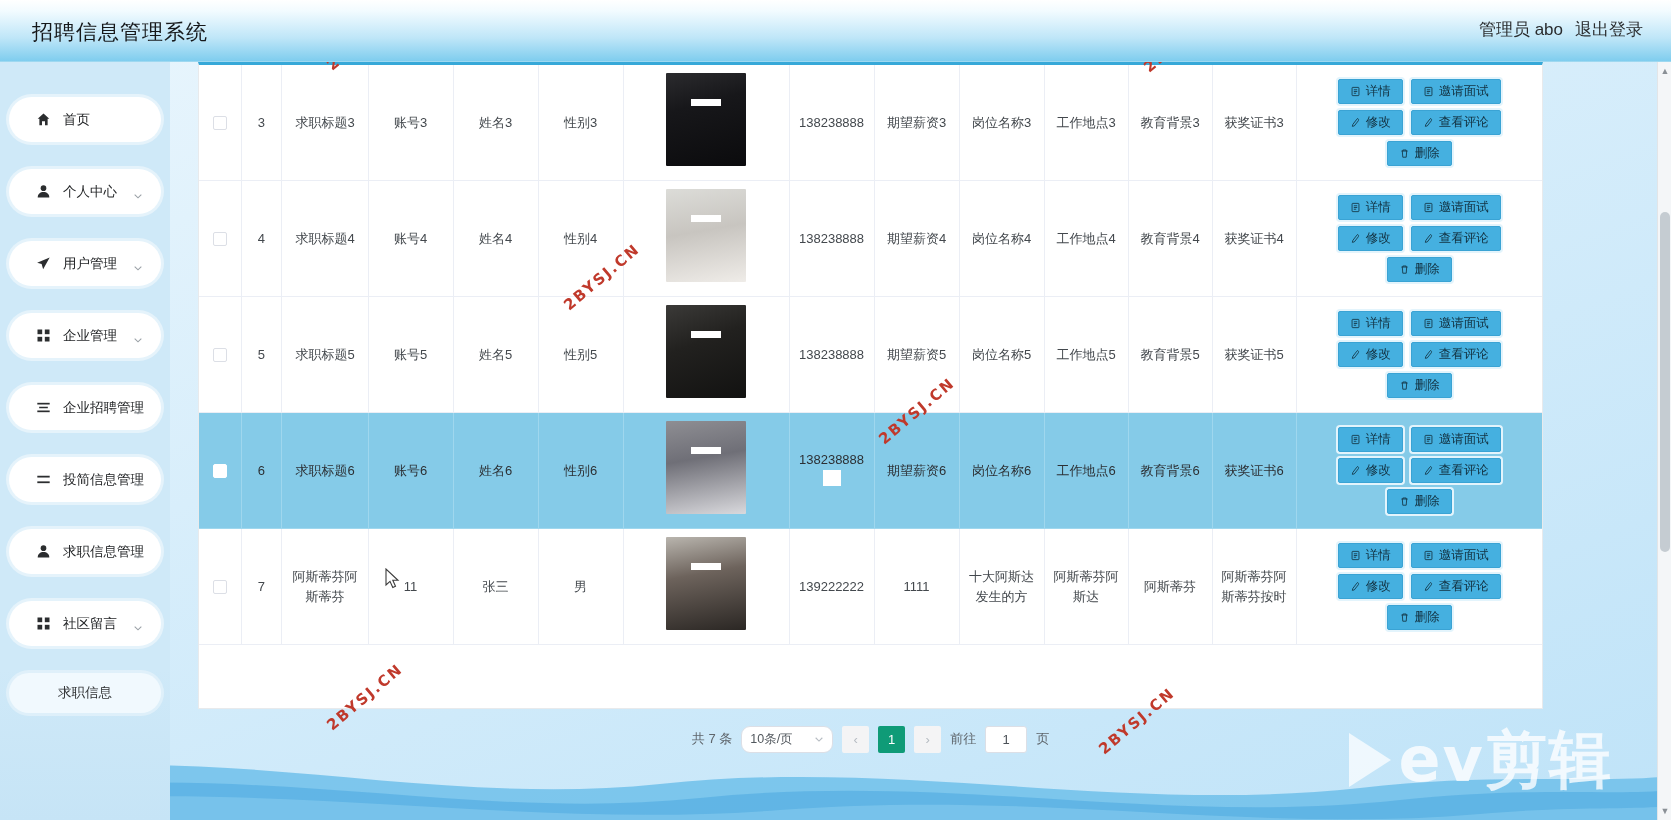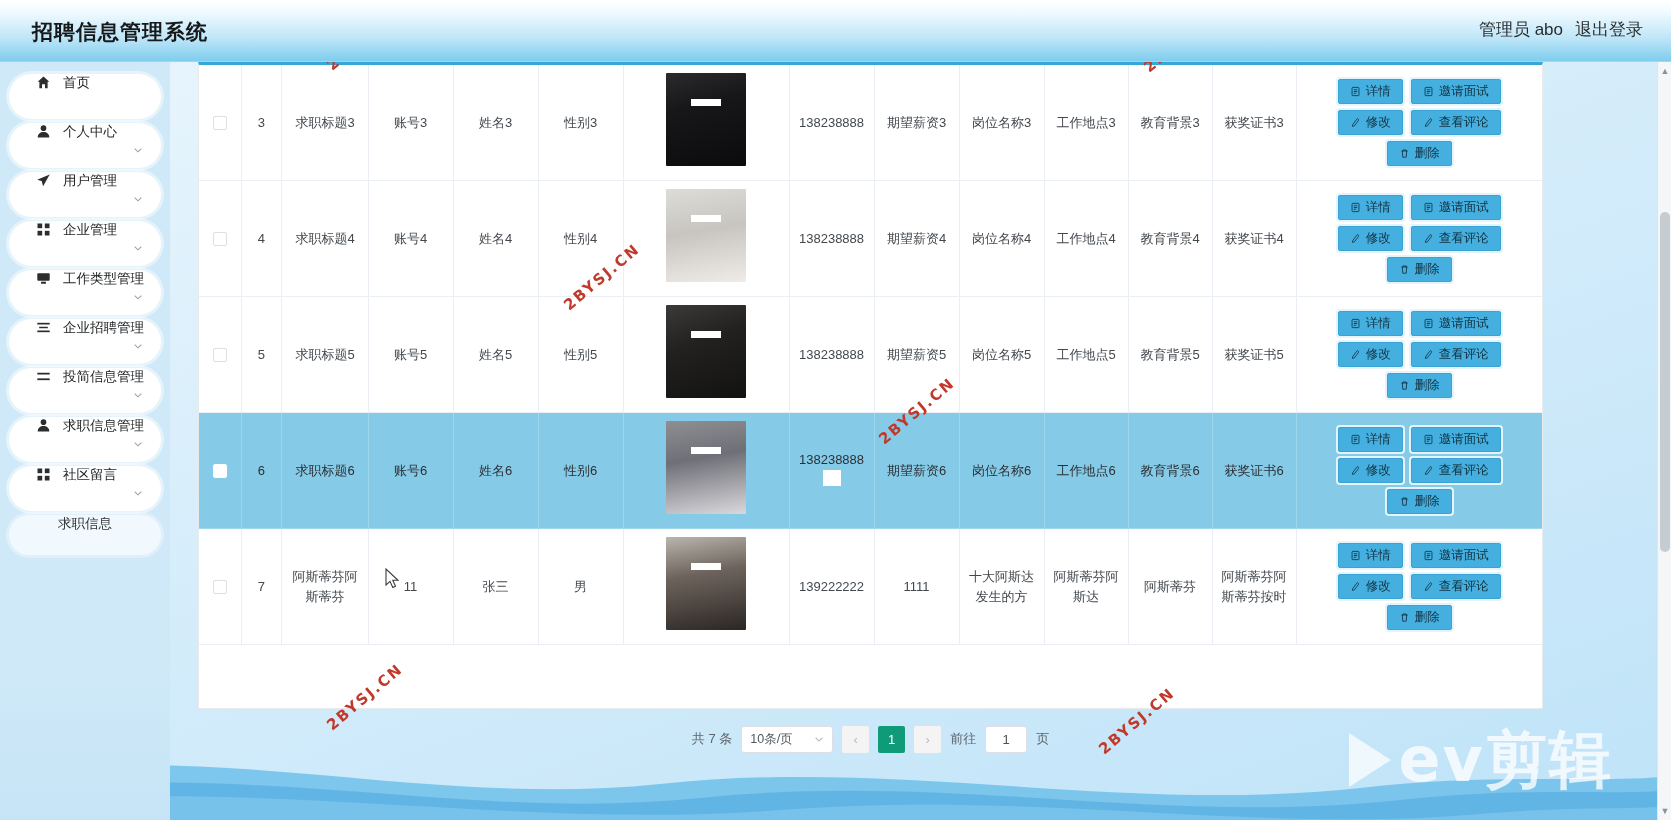--- a/index.html
+++ b/index.html
@@ -19,21 +19,21 @@
   
   .header {
     position: absolute; left: 0; top: 0;
     width: 1671px; height: 62px;
     background: linear-gradient(to bottom, #ffffff 0%, #f2fbff 18%, #bfe6f8 62%, #7fcdee 100%);
     border-bottom: 1px solid #9ed8f0;
     z-index: 30;
   }
   .header-title {
     position: absolute; left: 32px; top: 18px;
-    font-size: 21px; font-weight: bold; color: #16181a;
+    font-size: 21px; font-weight: normal; color: #16181a;
     letter-spacing: 1px;
   }
   .header-right {
     position: absolute; right: 28px; top: 18px;
     display: flex; align-items: center; gap: 12px;
     font-size: 17px; color: #2a2c2e;
   }
   .header-right span { cursor: pointer; }
 
   
@@ -41,24 +41,24 @@
     position: absolute; left: 0; top: 62px;
     width: 170px; height: 758px;
     background: linear-gradient(to bottom, #cfe9f8 0%, #cfe9f8 80%, #c6e4f6 100%);
     overflow: hidden;
     z-index: 20;
   }
   .menu { padding-top: 8px; }
   .menu-item {
     position: relative;
     height: 45px;
-    margin: 4px 9px;
+    margin: 27px 9px;
     background: #ffffff;
     border-radius: 24px;
-    display: flex; 
+    display: flex; align-items: center;
     padding-left: 26px;
     cursor: pointer;
     box-shadow: 0 0 0 3px rgba(255,255,255,0.45);
   }
   .menu-item .mi-icon {
     width: 17px; height: 17px; margin-right: 11px;
     display: inline-flex; align-items: center; justify-content: center;
     color: #2b2d2f; flex: 0 0 auto;
   }
   .menu-item .mi-icon svg { display: block; }
@@ -174,21 +174,21 @@
   .pager {
     position: absolute; left: 28px; top: 655px;
     width: 1345px; height: 44px;
     display: flex; align-items: center; justify-content: center;
     gap: 9px;
     font-size: 13px; color: #5a6066;
   }
   .pg-total { color: #5f666c; }
   .pg-size {
     width: 92px; height: 27px;
-    background: #fff; border: 1px solid #dcdfe6; border-radius: 3px;
+    background: #fff; border: 1px solid #dcdfe6; border-radius: 9px;
     display: flex; align-items: center; justify-content: space-between;
     padding: 0 8px; font-size: 12.5px; color: #52585e; cursor: pointer;
   }
   .pg-arrow {
     width: 27px; height: 27px; background: #f4f4f5;
     display: flex; align-items: center; justify-content: center;
     color: #b6bcc2; cursor: pointer; border-radius: 2px;
     font-size: 13px;
   }
   .pg-num {
@@ -314,32 +314,20 @@
         <div class="menu-item">
           <span class="mi-icon">
             <svg viewBox="0 0 16 16" width="15" height="15" fill="currentColor">
               <rect x="1.6" y="1.6" width="5" height="5"></rect>
               <rect x="9.4" y="1.6" width="5" height="5"></rect>
               <rect x="1.6" y="9.4" width="5" height="5"></rect>
               <rect x="9.4" y="9.4" width="5" height="5"></rect>
             </svg>
           </span>
           <span class="mi-label">企业管理</span>
-          <span class="mi-arrow"><svg viewBox="0 0 12 12" width="10" height="10">
-              <path d="M2 4.4 L6 8.2 L10 4.4" fill="none" stroke="#9aa0a6" stroke-width="1.3"></path>
-            </svg></span>
-        </div>
-        <div class="menu-item">
-          <span class="mi-icon">
-            <svg viewBox="0 0 16 16" width="15" height="15" fill="currentColor">
-              <rect x="1.4" y="2.4" width="13.2" height="8" rx="1"></rect>
-              <rect x="5.4" y="11.4" width="5.2" height="2.2"></rect>
-            </svg>
-          </span>
-          <span class="mi-label">工作类型管理</span>
           <span class="mi-arrow"><svg viewBox="0 0 12 12" width="10" height="10">
               <path d="M2 4.4 L6 8.2 L10 4.4" fill="none" stroke="#9aa0a6" stroke-width="1.3"></path>
             </svg></span>
         </div>
         <div class="menu-item">
           <span class="mi-icon">
             <svg viewBox="0 0 16 16" width="15" height="15" fill="currentColor">
               <rect x="1.4" y="3" width="13.2" height="1.8"></rect>
               <rect x="3.4" y="7.2" width="9.2" height="1.6"></rect>
               <rect x="1.4" y="11.2" width="13.2" height="1.8"></rect>

